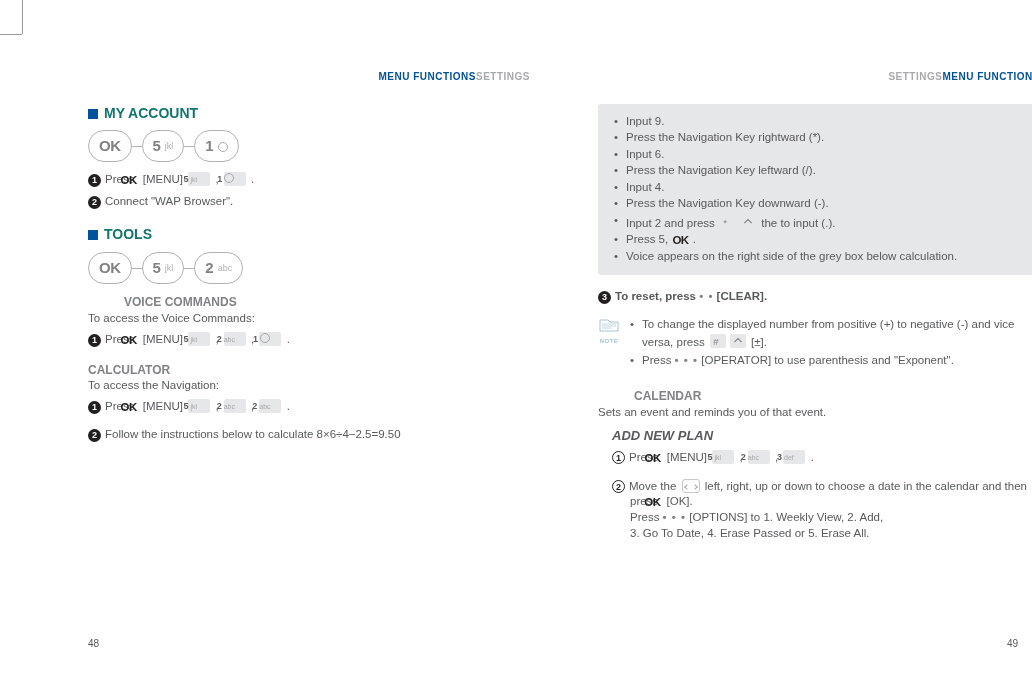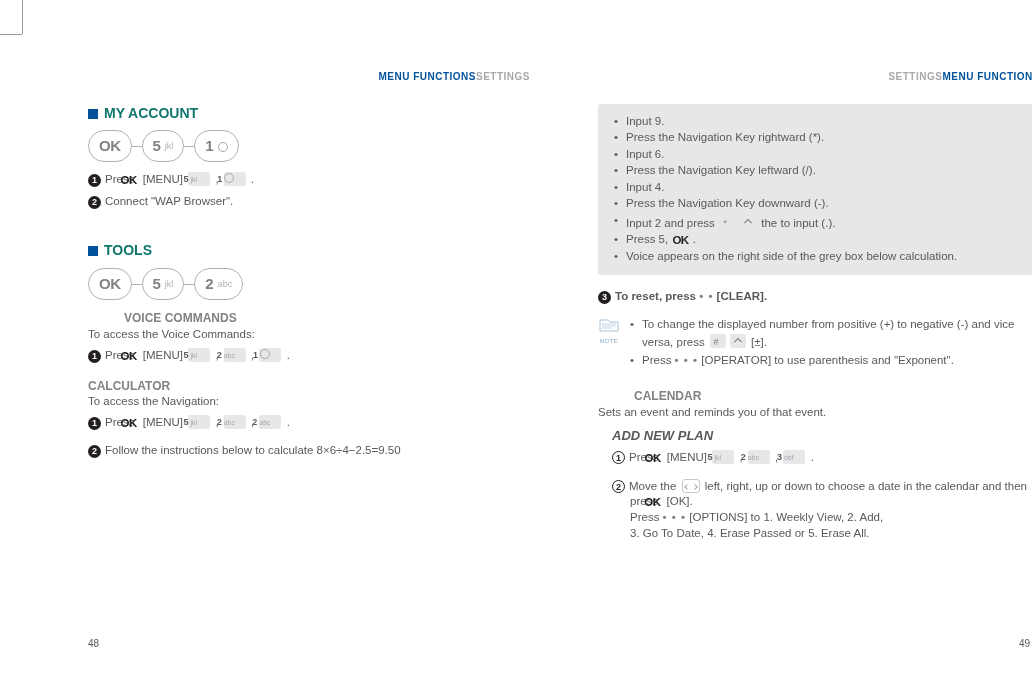--- a/index.html
+++ b/index.html
@@ -92,21 +92,21 @@
   .grey-box li::before { content:'•'; position:absolute; left:-12px; color:#58595b;}
   .heavy { font-weight:bold; color:#58595b;}
   .note-row { display:flex; align-items:flex-start; gap:10px; margin:12px 0 18px;}
   .note-icon { flex:0 0 auto; color:#a9c4d7; text-align:center; }
   .note-icon .lbl { font-size:6px; color:#a9c4d7; font-weight:bold; letter-spacing:.5px;}
   .note-list { font-size:11.5px; color:#58595b; }
   .note-list li { list-style:none; position:relative; padding-left:12px; margin-bottom:2px;}
   .note-list li::before { content:'•'; position:absolute; left:0; }
   .plan-title { font-weight:bold; font-style:italic; font-size:13px; color:#58595b; margin-top:6px;}
   .page-num-left { position:absolute; left:88px; bottom:30px; font-size:10px; color:#58595b;}
-  .page-num-right{ position:absolute; right:2px; bottom:30px; font-size:10px; color:#58595b;}
+  .page-num-right{ position:absolute; right:14px; bottom:30px; font-size:10px; color:#58595b;}
   .cal-desc { font-size:11.5px; margin-top:1px;}
   .nav-box{display:inline-block;width:18px;height:14px;border:1px solid #c7c8ca;border-radius:3px;position:relative;top:3px;margin:0 2px;}
   .nav-box::before,.nav-box::after{content:'';position:absolute;width:3px;height:3px;border:1px solid #a7a9ac;border-width:1px 1px 0 0;}
   .nav-box::before{left:2px;top:5px;transform:rotate(-135deg);}
   .nav-box::after{right:2px;top:5px;transform:rotate(45deg);}
   .globe{display:inline-block;width:10px;height:10px;border:1px solid #a7a9ac;border-radius:50%;position:relative;top:1px;}
 
 </style>
 </head>
 <body>
@@ -132,21 +132,21 @@
       <div class="link"></div>
       <div class="pill key-pill">
           <span class="pn">1</span>
           <span class="globe"></span>
         </div>
     </div>
 
     <div class="step"><span class="n">1</span><span>Press </span><span class="ok">OK</span> <span>[MENU]</span> <span class="key"><span class="num">5</span><span class="letters">jkl</span></span> , <span class="key"><span class="num">1</span><span class="globe"></span></span> <span>.</span></div>
     <div class="step"><span class="n">2</span><span>Connect "WAP Browser".</span></div>
 
-    <div class="section-title" style="margin-top:32px;"><span class="square"></span><span>TOOLS</span></div>
+    <div class="section-title" style="margin-top:16px;"><span class="square"></span><span>TOOLS</span></div>
 
     <div class="pillrow">
       <div class="pill ok-pill">OK</div>
       <div class="link"></div>
       <div class="pill key-pill">
           <span class="pn">5</span>
           <span class="pl">jkl</span>
         </div>
       <div class="link"></div>
       <div class="pill key-pill">

